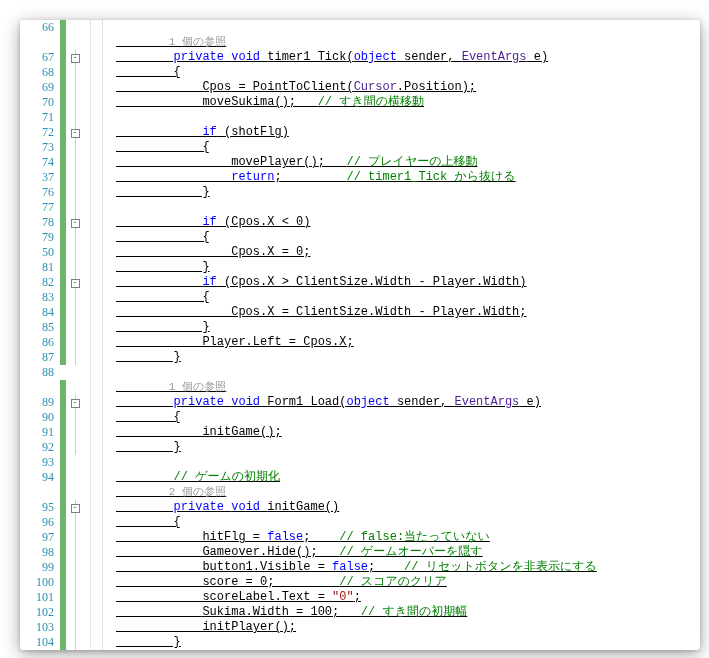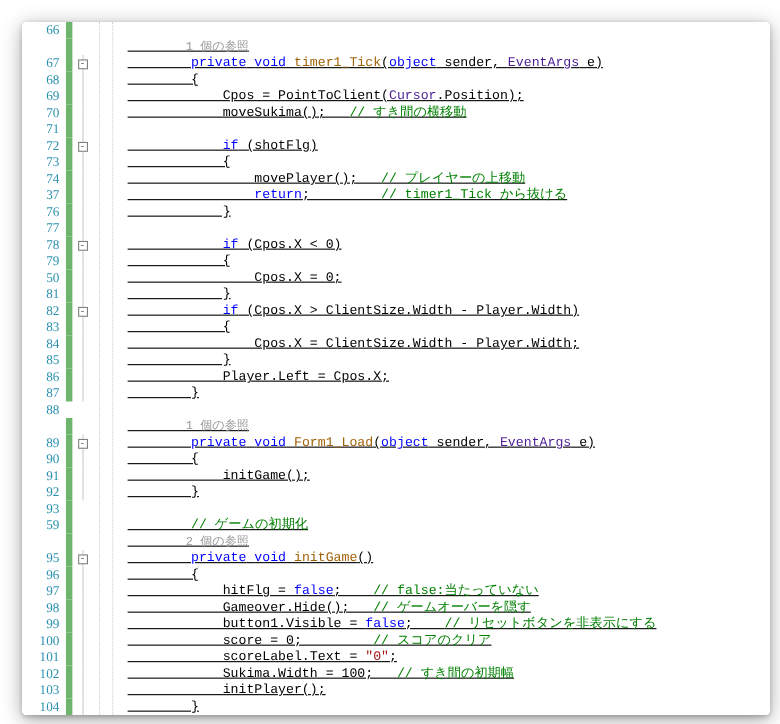--- a/index.html
+++ b/index.html
@@ -60,21 +60,21 @@
   position:absolute; top:0; bottom:0; width:1px; border-left:1px dotted #ccc;
 }
 .code {
   flex: 1;
   padding-left: 2px;
   white-space: pre;
 }
 .code .line { height: 15px; line-height: 15px; text-decoration: underline; }
 .kw { color: #0000ff; }
 .type { color: #4c1d95; }
-.method { color: #a16207; }
+.method { color: #000000; }
 .str { color: #a31515; }
 .cmt { color: #008000; }
 .ref { color: #999999; font-size: 11px; }
 .txt { color: #000; }
 </style>
 </head>
 <body>
 
 <div class="editor-frame">
   <div class="editor">
@@ -103,21 +103,21 @@
           <div class="ln">85</div>
           <div class="ln">86</div>
           <div class="ln">87</div>
           <div class="ln">88</div>
           <div class="ln"></div>
           <div class="ln">89</div>
           <div class="ln">90</div>
           <div class="ln">91</div>
           <div class="ln">92</div>
           <div class="ln">93</div>
-          <div class="ln">59</div>
+          <div class="ln">94</div>
           <div class="ln"></div>
           <div class="ln">95</div>
           <div class="ln">96</div>
           <div class="ln">97</div>
           <div class="ln">98</div>
           <div class="ln">99</div>
           <div class="ln">100</div>
           <div class="ln">101</div>
           <div class="ln">102</div>
           <div class="ln">103</div>

